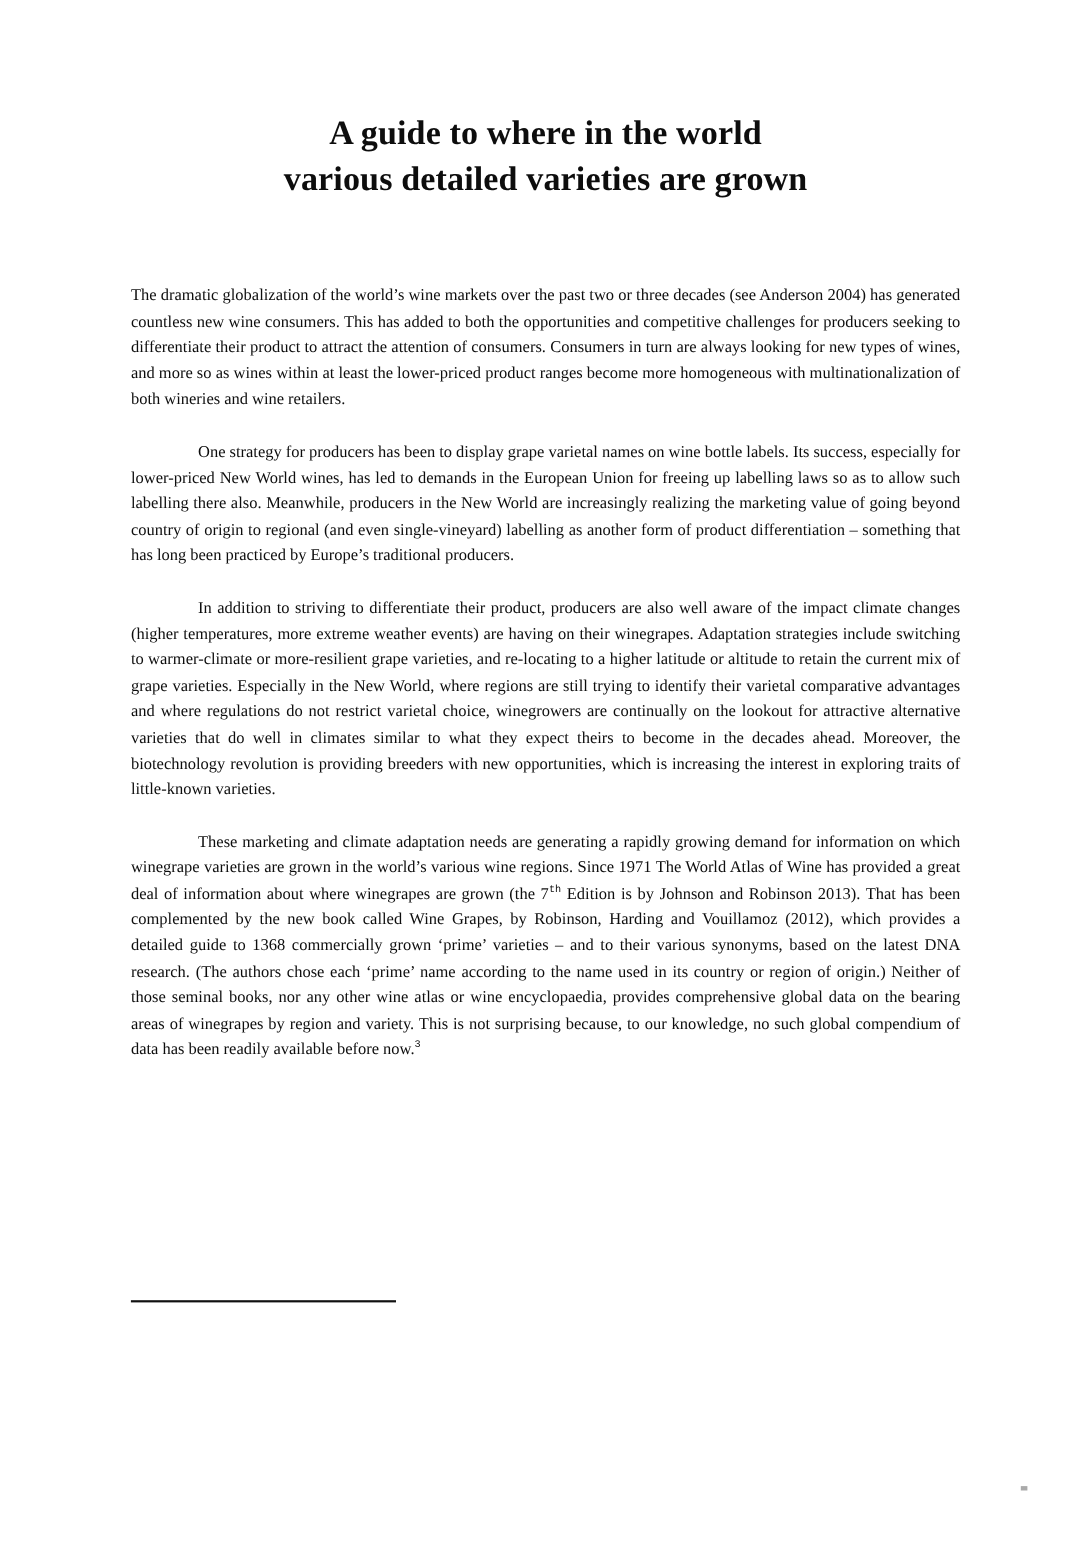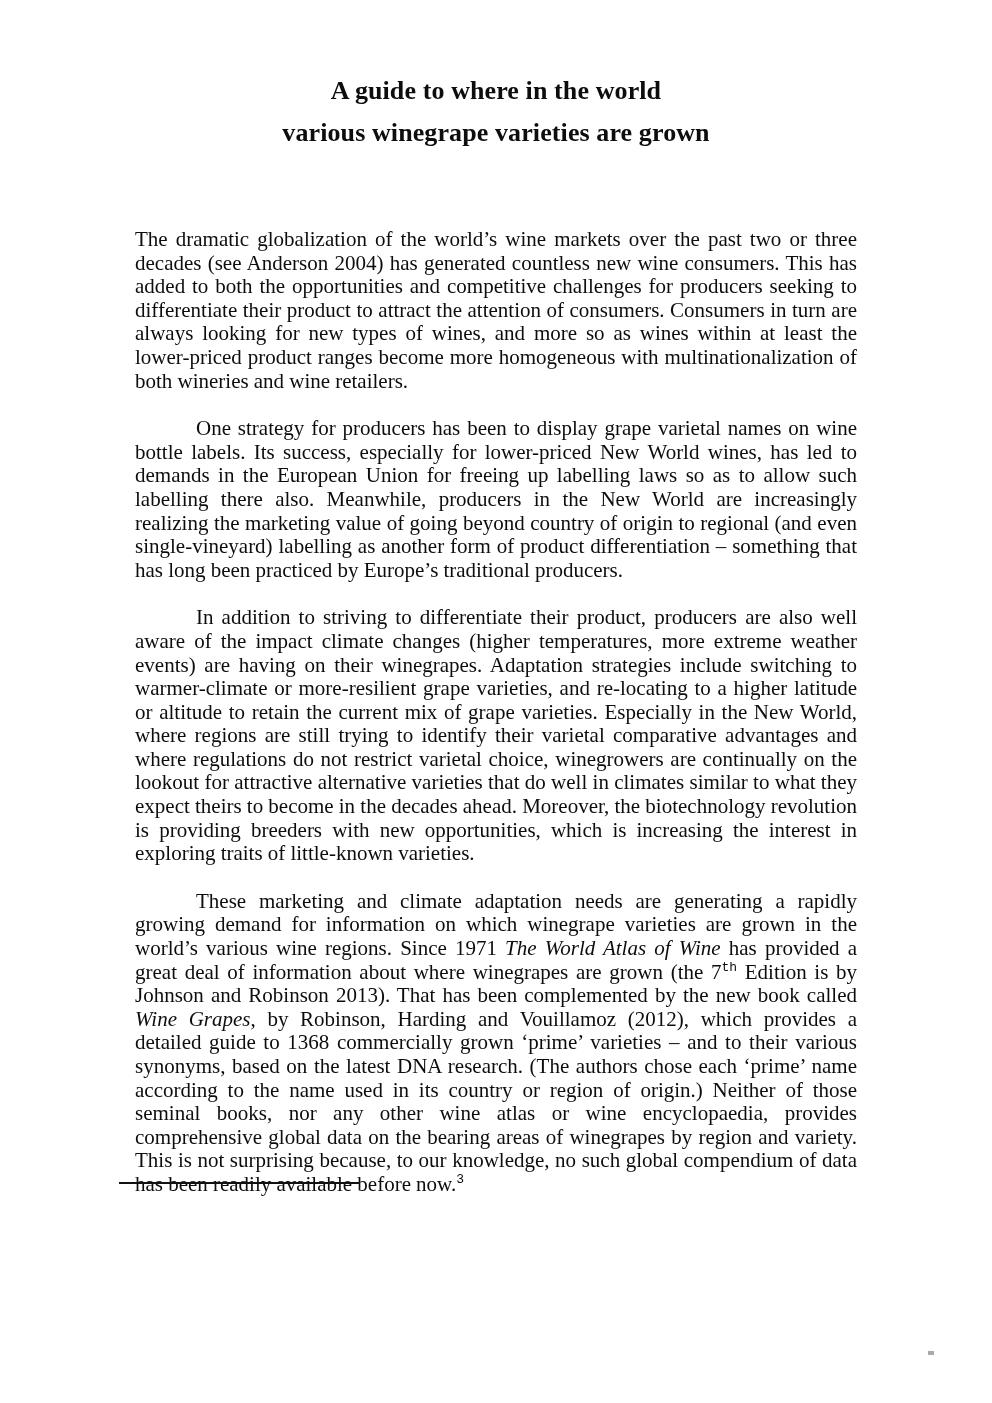--- a/index.html
+++ b/index.html
@@ -17,51 +17,50 @@
     color: #0d0d0d;
   }
   .content {
     position: absolute;
     left: 119px;
     top: 0;
     width: 754px;
   }
   .doc-title {
     margin: 0;
-    padding-top: 70px;
-    font-size: 26px;
+    padding-top: 100px;
+    font-size: 31px;
     font-weight: bold;
     line-height: 42px;
     text-align: center;
     letter-spacing: 0.1px;
     font-family: "Liberation Serif", "DejaVu Serif", serif;
   }
   .doc-title .title-line {
     display: block;
     white-space: nowrap;
   }
   .body-block {
     margin-top: 74px;
   }
   p.para {
-    margin: 16px;
-    font-size: 21px;
+    margin: 0;
+    font-size: 15px;
     line-height: 23.6px;
     text-align: justify;
     text-justify: inter-word;
     word-spacing: -0.1px;
   }
   p.para + p.para {
     margin-top: 24px;
   }
   p.para.indent {
     text-indent: 61px;
   }
   .ital {
-    font-style: italic;
   }
   sup {
     font-size: 0.62em;
     vertical-align: super;
     line-height: 0;
     font-family: Liberation Mono, monospace;
   }
   .footnote-rule {
     position: absolute;
     left: 119px;
@@ -82,21 +81,21 @@
 </style>
 </head>
 <body>
 
 <div class="page">
 
   <div class="content">
 
     <h1 class="doc-title">
       <span class="title-line">A guide to where in the world</span>
-      <span class="title-line">various winegrape varieties are grown</span>
+      <span class="title-line">various detailed varieties are grown</span>
     </h1>
 
     <div class="body-block">
 
       <p class="para">The dramatic globalization of the world’s wine markets over the past two or three decades (see Anderson 2004) has generated countless new wine consumers. This has added to both the opportunities and competitive challenges for producers seeking to differentiate their product to attract the attention of consumers. Consumers in turn are always looking for new types of wines, and more so as wines within at least the lower-priced product ranges become more homogeneous with multinationalization of both wineries and wine retailers.</p>
 
       <p class="para indent">One strategy for producers has been to display grape varietal names on wine bottle labels. Its success, especially for lower-priced New World wines, has led to demands in the European Union for freeing up labelling laws so as to allow such labelling there also. Meanwhile, producers in the New World are increasingly realizing the marketing value of going beyond country of origin to regional (and even single-vineyard) labelling as another form of product differentiation – something that has long been practiced by Europe’s traditional producers.</p>
 
       <p class="para indent">In addition to striving to differentiate their product, producers are also well aware of the impact climate changes (higher temperatures, more extreme weather events) are having on their winegrapes. Adaptation strategies include switching to warmer-climate or more-resilient grape varieties, and re-locating to a higher latitude or altitude to retain the current mix of grape varieties. Especially in the New World, where regions are still trying to identify their varietal comparative advantages and where regulations do not restrict varietal choice, winegrowers are continually on the lookout for attractive alternative varieties that do well in climates similar to what they expect theirs to become in the decades ahead. Moreover, the biotechnology revolution is providing breeders with new opportunities, which is increasing the interest in exploring traits of little-known varieties.</p>
 

